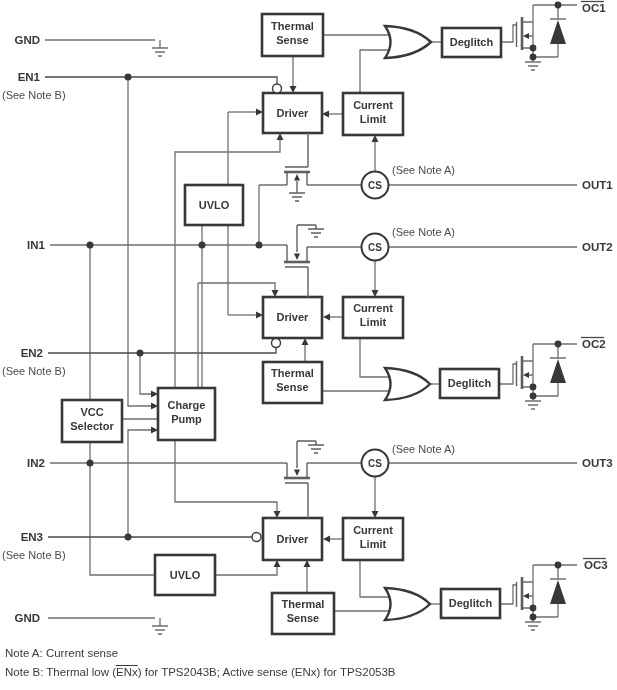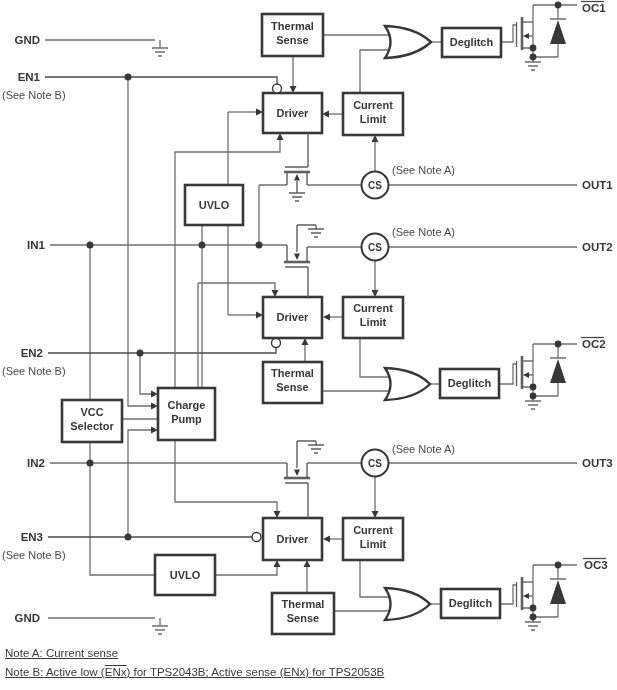--- a/index.html
+++ b/index.html
@@ -13,21 +13,21 @@
   .cs{fill:#fff;stroke:#383838;stroke-width:2;}
   .btxt{font-family:"Liberation Sans",sans-serif;font-size:11px;font-weight:bold;
         fill:#383838;text-anchor:middle;}
   .pin{font-family:"Liberation Sans",sans-serif;font-size:11.5px;font-weight:bold;fill:#383838;}
   .note{font-family:"Liberation Sans",sans-serif;font-size:11px;fill:#4a4a4a;}
   .dot{fill:#383838;}
   .ah{fill:#383838;stroke:none;}
   .mos{stroke:#5f5f5f;stroke-width:1.4;fill:none;}
   .mosbar{stroke:#5f5f5f;stroke-width:2.6;fill:none;}
   .notes{position:absolute;left:5px;top:644px;font-size:11.5px;color:#3a3a3a;
-         line-height:19px;white-space:nowrap;text-decoration:underline;}
+         line-height:19px;white-space:nowrap;}
   .ov{text-decoration:overline;}
 </style>
 </head>
 <body>
 
 <div class="page">
 <svg width="617" height="690" viewBox="0 0 617 690">
 
   <g>
     <path class="wire" d="M45,40 H155"></path>
@@ -302,15 +302,15 @@
   <text class="pin" x="584" y="569">OC3</text>
   <path class="wired" d="M583,558.5 H606"></path>
 
   <text class="note" x="392" y="174">(See Note A)</text>
   <text class="note" x="392" y="236">(See Note A)</text>
   <text class="note" x="392" y="453">(See Note A)</text>
 </svg>
 
 <div class="notes">
   <div><span>Note A: Current sense</span></div>
-  <div><span>Note B: Active low (</span><span class="ov">ENx</span><span>) for TPS2043B; Active sense (ENx) for TPS2053B</span></div>
+  <div><span>Note B: Thermal low (</span><span class="ov">ENx</span><span>) for TPS2043B; Active sense (ENx) for TPS2053B</span></div>
 </div>
 </div>
 
 </body></html>

